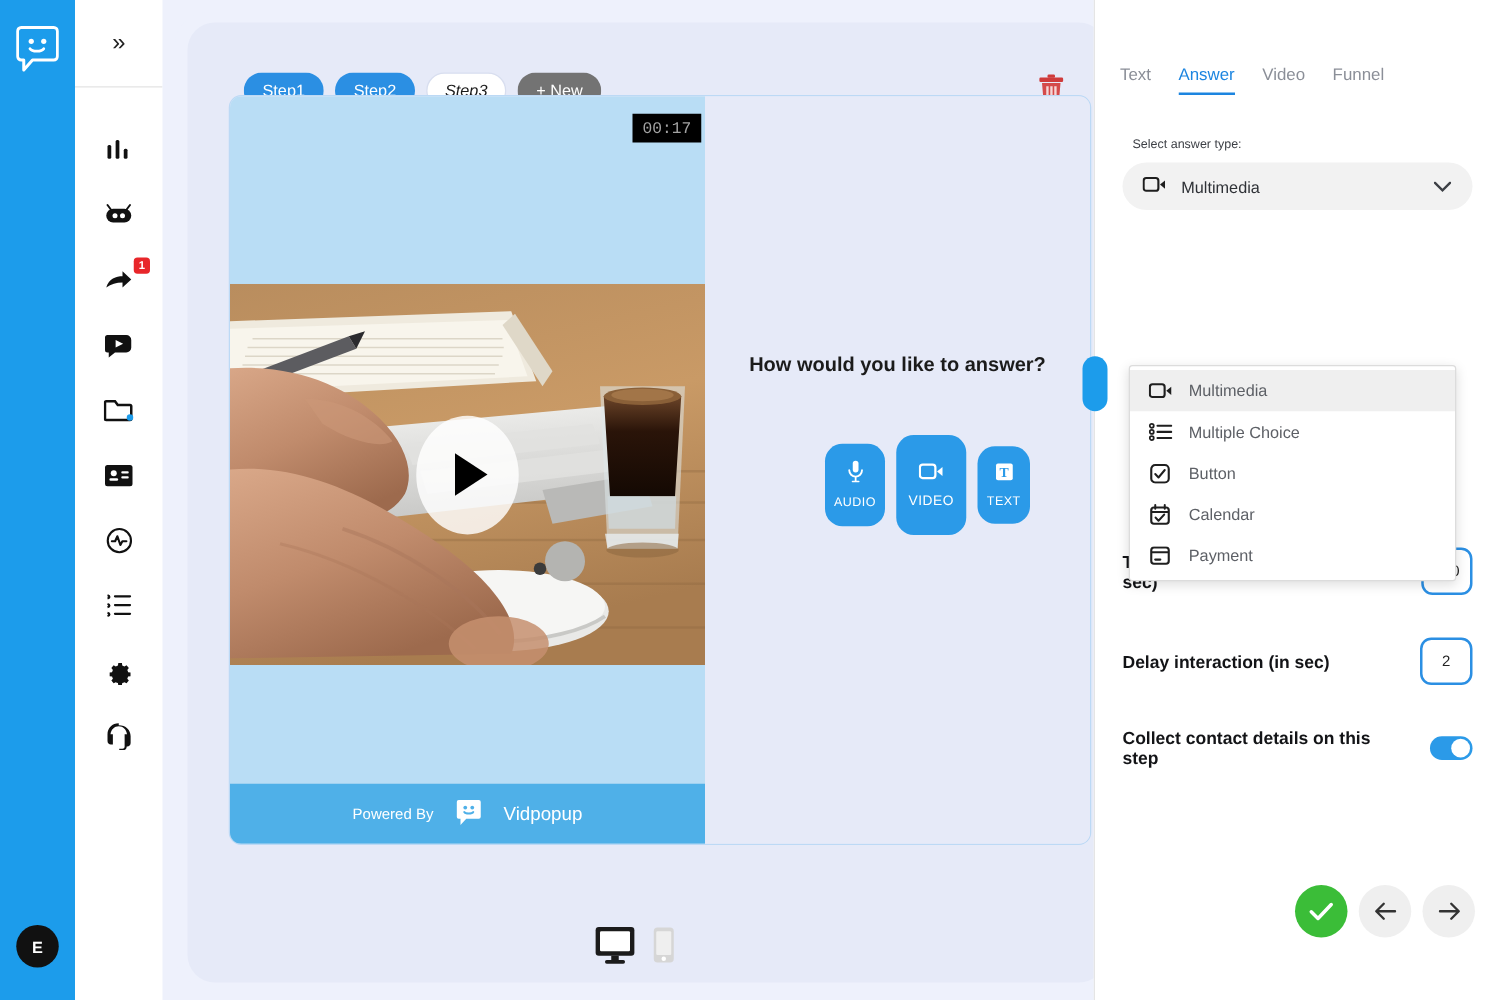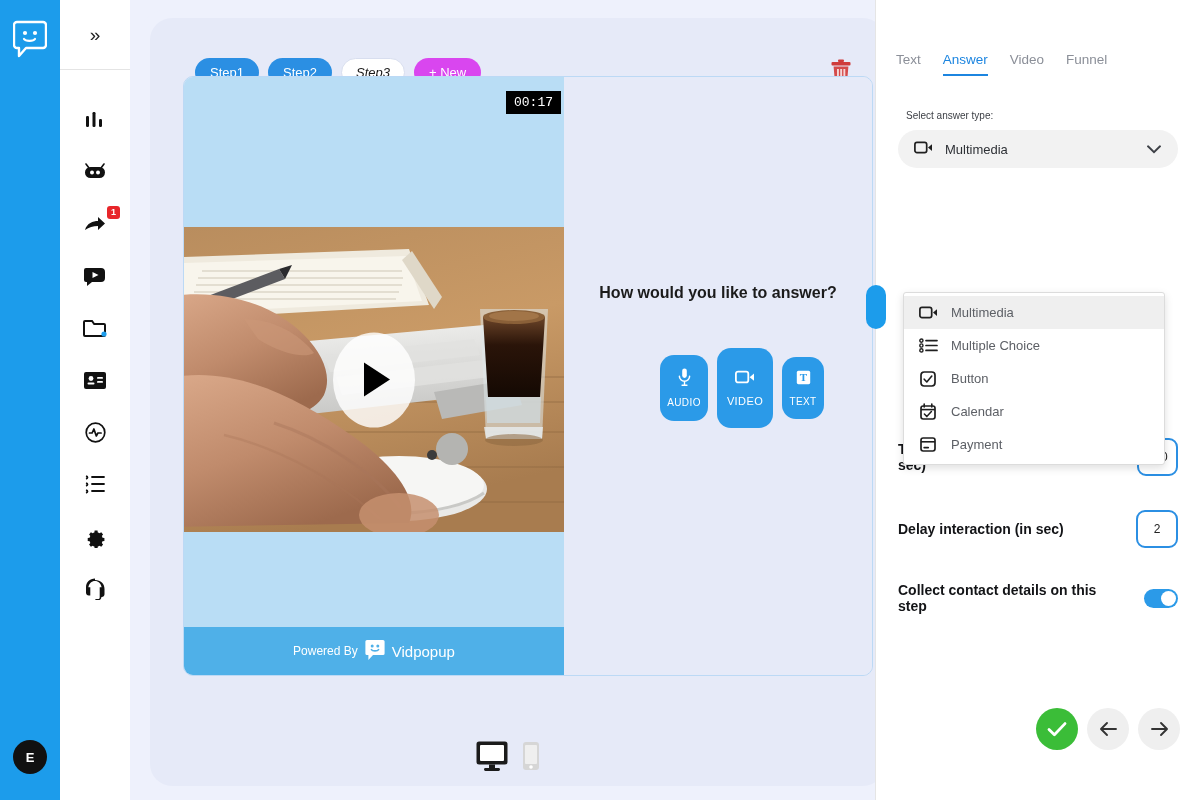--- a/index.html
+++ b/index.html
@@ -69,41 +69,41 @@
 
   
   .steps { position: absolute; left: 45px; top: 40px; display: flex; gap: 9px; align-items: center; }
   .step {
     padding: 7px 14px; border-radius: 16px;
     font-size: 13px; line-height: 1; cursor: pointer;
     border: 1px solid transparent; white-space: nowrap;
   }
   .step.filled { background: #2b8fe3; color: #ffffff; }
   .step.active { background: #ffffff; color: #1a1a1a; border-color: #d8deef; font-style: italic; }
-  .step.new { background: #d946ef; color: #ffffff; }
+  .step.new { background: #737373; color: #ffffff; }
 
   .trash {
     position: absolute; left: 678px; top: 40px;
     width: 26px; height: 26px; cursor: pointer;
   }
 
   
   .preview {
     position: absolute; left: 33px; top: 58px;
     width: 690px; height: 600px;
     background: #e6eaf8; border: 1px solid #bcd9f5; border-radius: 10px;
     overflow: hidden; display: flex;
   }
   .preview-left {
     position: relative; width: 380px; height: 100%;
     background: #b9ddf5; display: flex; flex-direction: column;
   }
   .vid-timer {
     position: absolute; right: 3px; top: 14px;
-    background: #000000; color: #ffffff;
+    background: #000000; color: #a3a3a3;
     font-size: 13px; font-family: "Liberation Mono", monospace;
     padding: 4px 8px; z-index: 5;
   }
   .vid-wrap {
     position: absolute; left: 0; top: 150px; width: 380px; height: 305px;
     overflow: hidden;
   }
   .vid-thumb { position: absolute; inset: 0; }
   .play-btn {
     position: absolute; left: 50%; top: 50%;
@@ -114,21 +114,21 @@
     cursor: pointer;
   }
   .play-btn::after {
     content: ""; display: block; margin-left: 6px;
     border-left: 26px solid #000; border-top: 17px solid transparent;
     border-bottom: 17px solid transparent;
   }
   .powered {
     position: absolute; left: 0; bottom: 0; width: 380px; height: 48px;
     background: #4fb0e8; display: flex; align-items: center; justify-content: center;
-    gap: 7px; color: #ffffff; font-size: 12px;
+    gap: 18px; color: #ffffff; font-size: 12px;
   }
   .powered-name { font-size: 15px; }
 
   .preview-right {
     flex: 1; height: 100%; background: #e6eaf8;
     display: flex; flex-direction: column; align-items: center; justify-content: center;
     padding-bottom: 40px;
   }
   .prompt { font-size: 16px; font-weight: 700; color: #1b1b1b; margin-bottom: 46px; }
   .answer-btns { display: flex; gap: 9px; align-items: center; }

